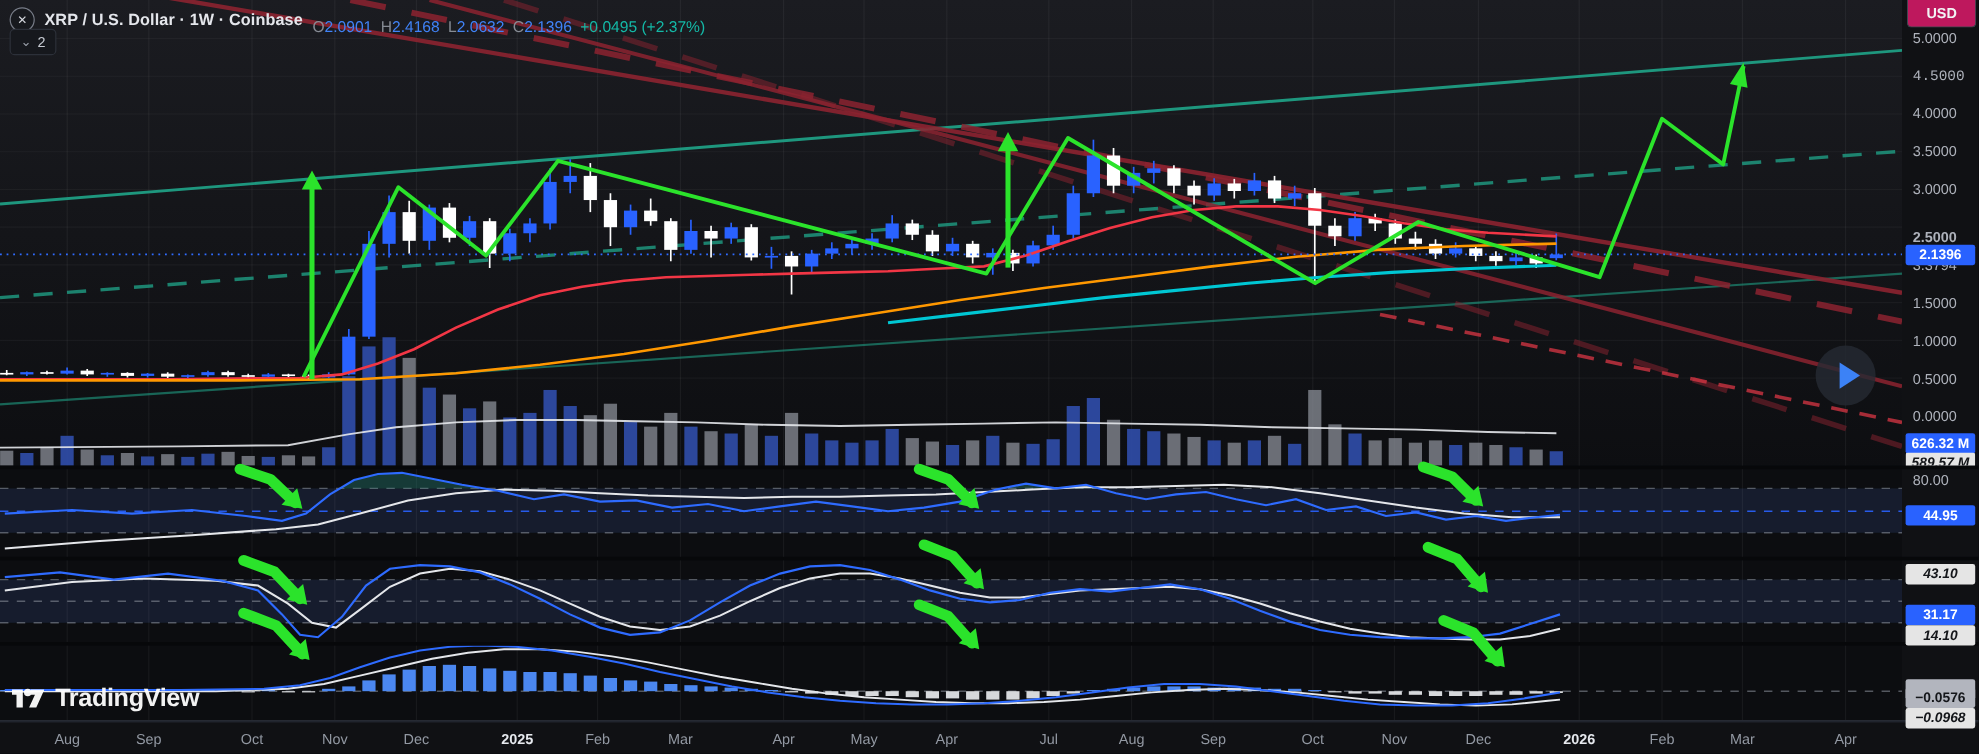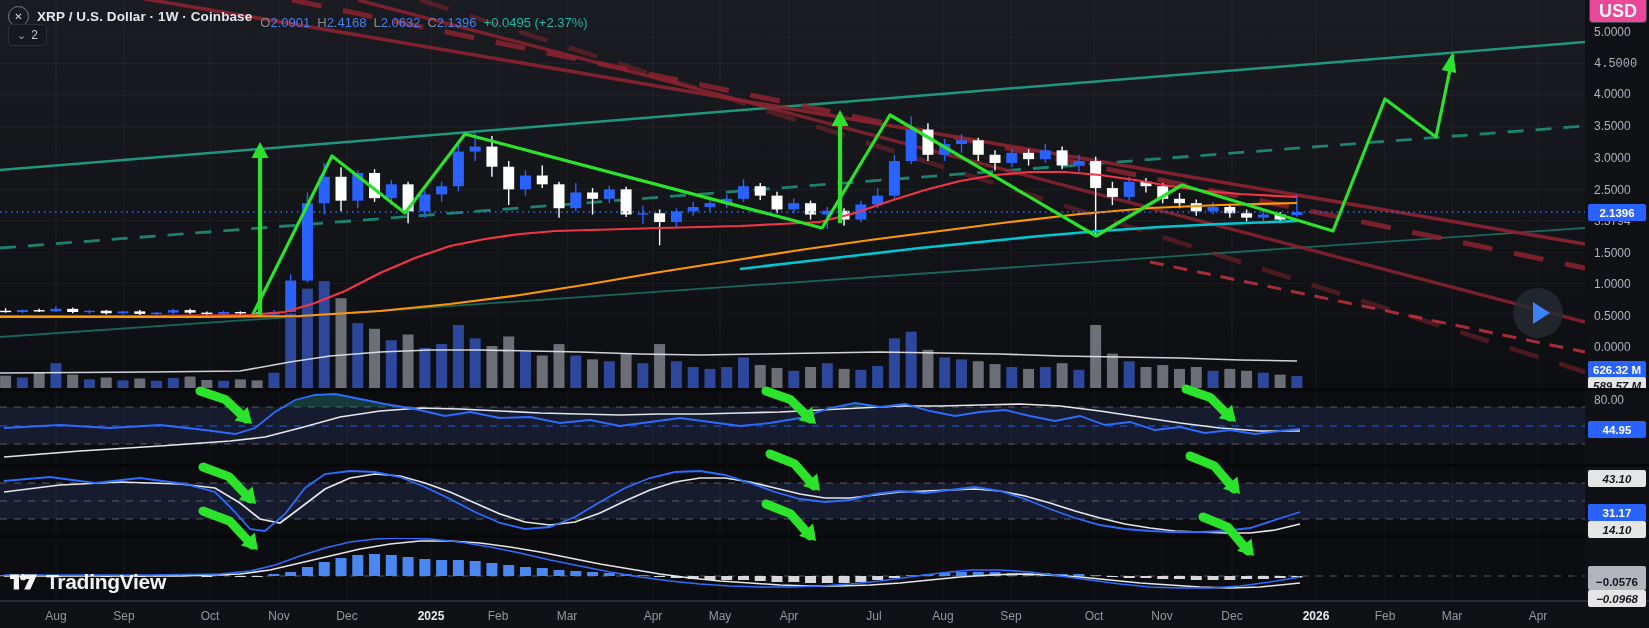--- a/index.html
+++ b/index.html
@@ -13,23 +13,23 @@
   .title{color:#e4e6eb;font-size:13.5px;font-weight:700;letter-spacing:.1px;cursor:pointer;}
   .ohlc{display:flex;gap:7px;font-size:13px;align-items:center;margin-top:12px;}
   .ohlc i{font-style:normal;color:#868b94;}
   .ohlc b{font-weight:400;color:#4083f7;}
   .chg{color:#14b8a6;font-size:13px;}
   .chip2{position:absolute;top:24px;left:8px;height:20px;padding:0 8px;background:#16181d;
          border:1px solid #2c3039;border-radius:4px;display:flex;align-items:center;gap:5px;
          color:#c6cad2;font-size:12px;z-index:10;cursor:pointer;}
   .chip2 .chev{color:#9aa0aa;font-size:11px;line-height:10px;}
   
-  .usd-tab{position:absolute;top:0;left:1589px;width:56px;height:22px;background:#ec4899;
+  .usd-tab{position:absolute;top:0;left:1589px;width:56px;height:22px;background:#be185d;
            border:1px solid #40454f;border-top:none;border-radius:0 0 4px 4px;color:#f2f3f5;
-           font-size:18px;font-weight:700;display:flex;align-items:center;justify-content:center;z-index:9;cursor:pointer;}
+           font-size:12px;font-weight:700;display:flex;align-items:center;justify-content:center;z-index:9;cursor:pointer;}
   .plabel{position:absolute;left:1594px;transform:translateY(-50%);color:#aeb2bb;font-size:12px;z-index:5;white-space:nowrap;}
   .badge{position:absolute;left:1588px;width:58px;height:17px;border-radius:2px;display:flex;
          align-items:center;justify-content:center;font-size:11.5px;font-weight:700;z-index:6;white-space:nowrap;}
   .badge.blue{background:#2962ff;color:#fff;}
   .badge.white{background:#e5e5e5;color:#14161a;font-style:italic;}
   .badge.gray{background:#b2b5be;color:#14161a;}
   
   .taxis{position:absolute;left:0;top:601px;width:1649px;height:27px;background:#101114;
          border-top:1px solid #262a33;z-index:3;}
   .tlabel{position:absolute;top:609px;transform:translateX(-50%);color:#9298a2;font-size:12px;z-index:5;}
@@ -547,21 +547,21 @@
 
   <div class="play">
     <div class="tri"></div>
   </div>
 
 <div class="plabel" style="top: 32px;">5.0000</div>
     <div class="plabel" style="top: 64px; font-family: Liberation Mono, monospace;">4.5000</div>
     <div class="plabel" style="top: 94px;">4.0000</div>
     <div class="plabel" style="top: 126px;">3.5000</div>
     <div class="plabel" style="top: 158px;">3.0000</div>
-    <div class="plabel" style="top: 190px;">2.5000</div>
+    <div class="plabel" style="top: 198px; font-weight: bold;">2.5000</div>
     <div class="plabel" style="top: 221px;">3.3794</div>
     <div class="plabel" style="top: 253px;">1.5000</div>
     <div class="plabel" style="top: 284px;">1.0000</div>
     <div class="plabel" style="top: 316px;">0.5000</div>
     <div class="plabel" style="top: 347px;">0.0000</div>
     <div class="plabel" style="top: 400px;">80.00</div>
     <div class="plabel" style="top: 475px;">100.00</div>
     <div class="badge blue" style="top: 204px;">2.1396</div>
     <div class="badge blue" style="top: 361px;">626.32 M</div>
     <div class="badge white" style="top: 377px; clip-path: inset(0px 0px 6px);">589.57 M</div>

